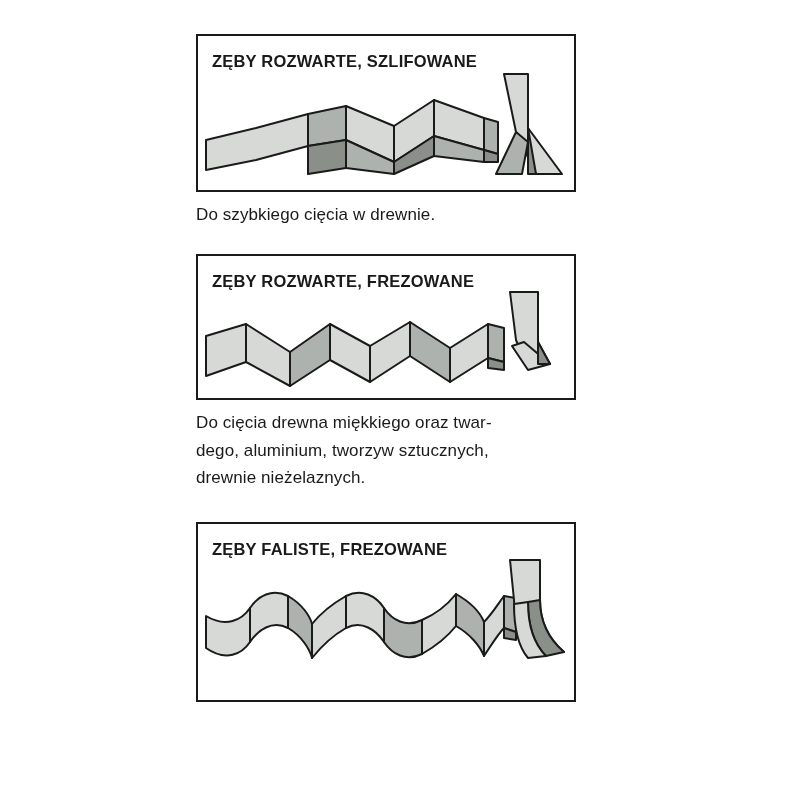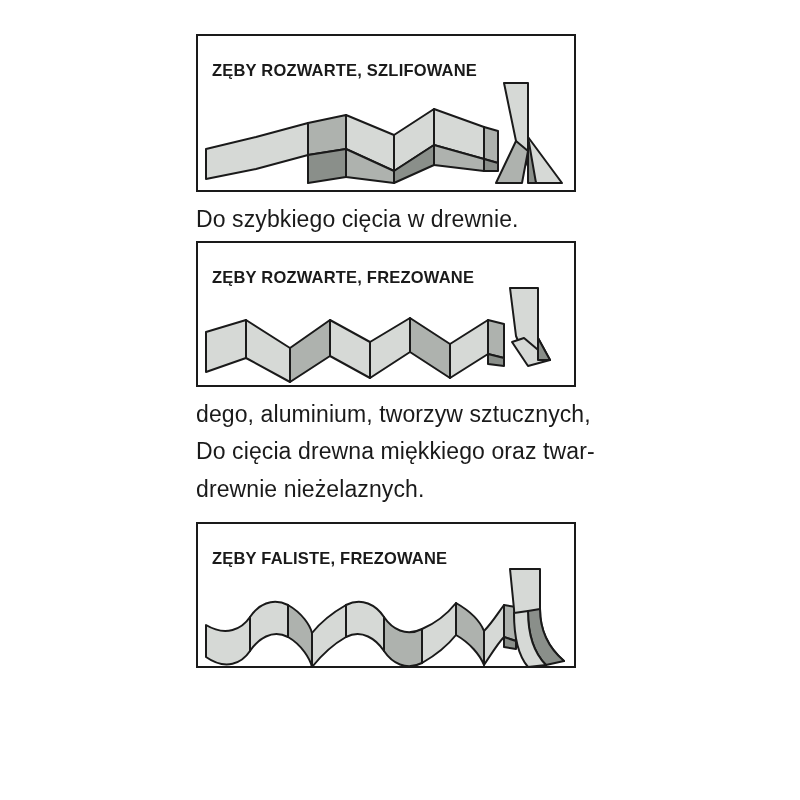--- a/index.html
+++ b/index.html
@@ -27,46 +27,46 @@
   .panel {
     border: 2px solid #1a1a1a;
     background: #ffffff;
     box-sizing: border-box;
     position: relative;
   }
   .panel-title {
     font-weight: bold;
     font-size: 16.5px;
     letter-spacing: 0.2px;
-    padding: 25px 0 0 14px;
+    padding: 16px 0 0 14px;
     line-height: 1.1;
     white-space: nowrap;
   }
   .panel-art {
     position: relative;
     width: 100%;
   }
   .caption {
-    font-size: 23px;
+    font-size: 17px;
     line-height: 1.62;
     padding-top: 9px;
     letter-spacing: 0.1px;
   }
   .caption div {
     white-space: nowrap;
   }
 
   
   #block-1 { top: 34px; }
-  #block-2 { top: 241px; }
+  #block-2 { top: 254px; }
   #block-3 { top: 522px; }
 
   #panel-1 { height: 158px; }
   #panel-2 { height: 146px; }
-  #panel-3 { height: 146px; }
+  #panel-3 { height: 180px; }
 
   svg { display: block; }
 </style>
 </head>
 <body>
 
 <div class="page">
 
   <div class="block" id="block-1">
     <div class="panel" id="panel-1">
@@ -117,22 +117,22 @@
             <polygon points="290,68 306,72 306,80 290,78" fill="#8a8f8a"></polygon>
 
             <polygon points="312,2 340,2 340,52 352,74 328,74 318,50" fill="#d6d9d6"></polygon>
             <polygon points="326,52 352,74 330,80 314,56" fill="#d6d9d6"></polygon>
             <polygon points="340,52 352,74 340,74" fill="#8a8f8a"></polygon>
           </g>
         </svg>
       </div>
     </div>
     <div class="caption">
+      <div>Do cięcia drewna miękkiego oraz twar-</div>
       <div>dego, aluminium, tworzyw sztucznych,</div>
-      <div>Do cięcia drewna miękkiego oraz twar-</div>
       <div>drewnie nieżelaznych.</div>
     </div>
   </div>
 
   <div class="block" id="block-3">
     <div class="panel" id="panel-3">
       <div class="panel-title">ZĘBY FALISTE, FREZOWANE</div>
       <div class="panel-art">
         <svg width="376" height="108" viewBox="0 0 376 108" aria-hidden="true">
           <g stroke="#1a1a1a" stroke-width="2" stroke-linejoin="round">

